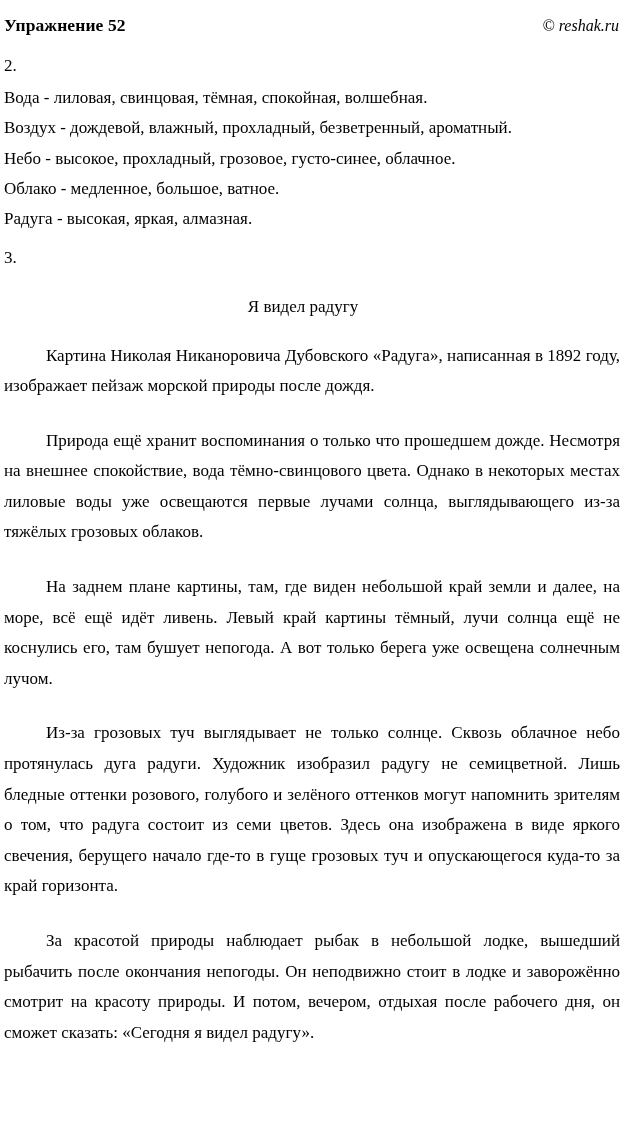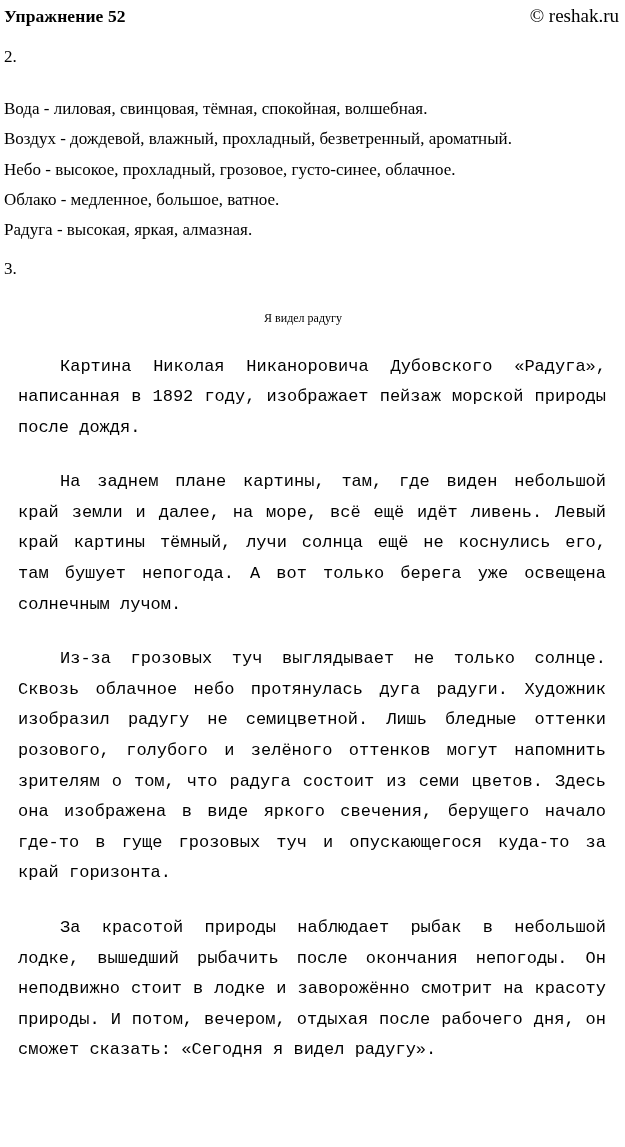--- a/index.html
+++ b/index.html
@@ -25,35 +25,36 @@
     padding: 0 5px 0 4px;
   }
 
   
   .header-bar {
     position: relative;
     display: flex;
     align-items: baseline;
     justify-content: space-between;
     height: 26px;
-    padding-top: 5px;
+    padding-top: 14px;
   }
   .exercise-title {
     font-size: 17.5px;
     font-weight: bold;
     letter-spacing: 0.1px;
     white-space: nowrap;
     line-height: 22px;
   }
   .watermark {
-    font-size: 19px;
+    font-size: 16px;
     font-weight: normal;
     white-space: nowrap;
     line-height: 22px;
     padding-right: 1px;
+    font-style: italic;
   }
 
   
   .marker {
     font-size: 17px;
     line-height: 30px;
     margin: 0;
     padding: 0;
     text-align: left;
   }
@@ -74,39 +75,38 @@
     margin: 0;
     text-align: justify;
     text-align-last: left;
     text-justify: inter-word;
     hyphens: none;
   }
 
   .para {
     font-size: 17px;
     line-height: 30.6px;
-    margin: 14px;
+    margin: 0;
     text-indent: 42px;
     text-align: justify;
     text-align-last: left;
     text-justify: inter-word;
     hyphens: none;
-    font-family: Liberation Mono, monospace;
   }
 
   .center-title {
-    font-size: 12px;
+    font-size: 17px;
     line-height: 30px;
     margin: 0;
     text-align: center;
     padding-right: 18px;
   }
 
   
-  .gap-sm  { margin-top: 22px; }
+  .gap-sm  { margin-top: 2px; }
   .gap-md  { }
   .gap-lg  { margin-top: 19px; }
   .gap-xl  { margin-top: 24px; }
 
   .section-2 { margin-top: 2px; }
 </style>
 </head>
 <body>
 
 <div class="page">
@@ -132,20 +132,21 @@
   </div>
 
   <div>
 
     <div class="marker marker-3">3.</div>
 
     <div class="center-title gap-lg">Я видел радугу</div>
 
     <div class="para gap-lg">Картина Николая Никаноровича Дубовского «Радуга», написанная в 1892 году, изображает пейзаж морской природы после дождя.</div>
 
+    <div class="para gap-xl">Природа ещё хранит воспоминания о только что прошедшем дожде. Несмотря на внешнее спокойствие, вода тёмно-свинцового цвета. Однако в некоторых местах лиловые воды уже освещаются первые лучами солнца, выглядывающего из-за тяжёлых грозовых облаков.</div>
 
     <div class="para gap-xl">На заднем плане картины, там, где виден небольшой край земли и далее, на море, всё ещё идёт ливень. Левый край картины тёмный, лучи солнца ещё не коснулись его, там бушует непогода. А вот только берега уже освещена солнечным лучом.</div>
 
     <div class="para gap-xl">Из-за грозовых туч выглядывает не только солнце. Сквозь облачное небо протянулась дуга радуги. Художник изобразил радугу не семицветной. Лишь бледные оттенки розового, голубого и зелёного оттенков могут напомнить зрителям о том, что радуга состоит из семи цветов. Здесь она изображена в виде яркого свечения, берущего начало где-то в гуще грозовых туч и опускающегося куда-то за край горизонта.</div>
 
     <div class="para gap-xl">За красотой природы наблюдает рыбак в небольшой лодке, вышедший рыбачить после окончания непогоды. Он неподвижно стоит в лодке и заворожённо смотрит на красоту природы. И потом, вечером, отдыхая после рабочего дня, он сможет сказать: «Сегодня я видел радугу».</div>
   </div>
 
 </div>
 

